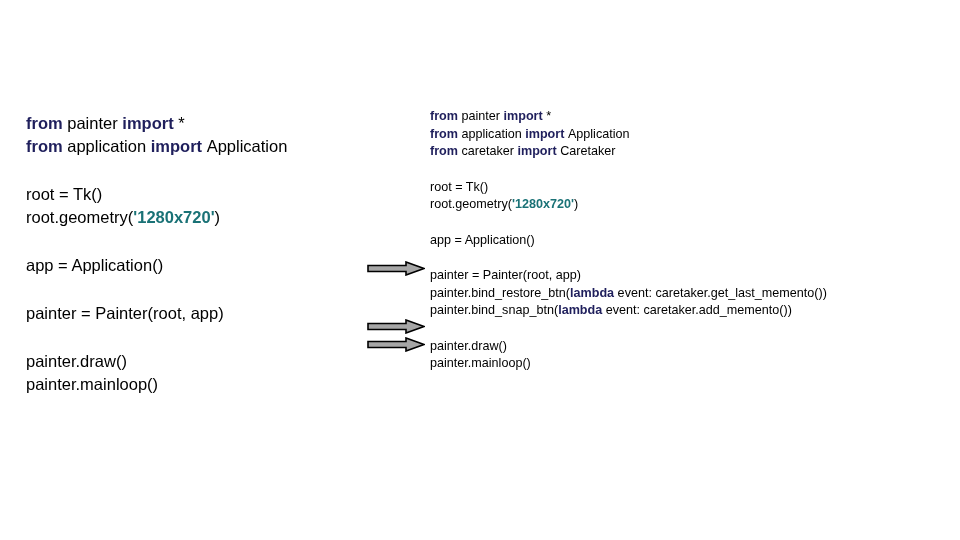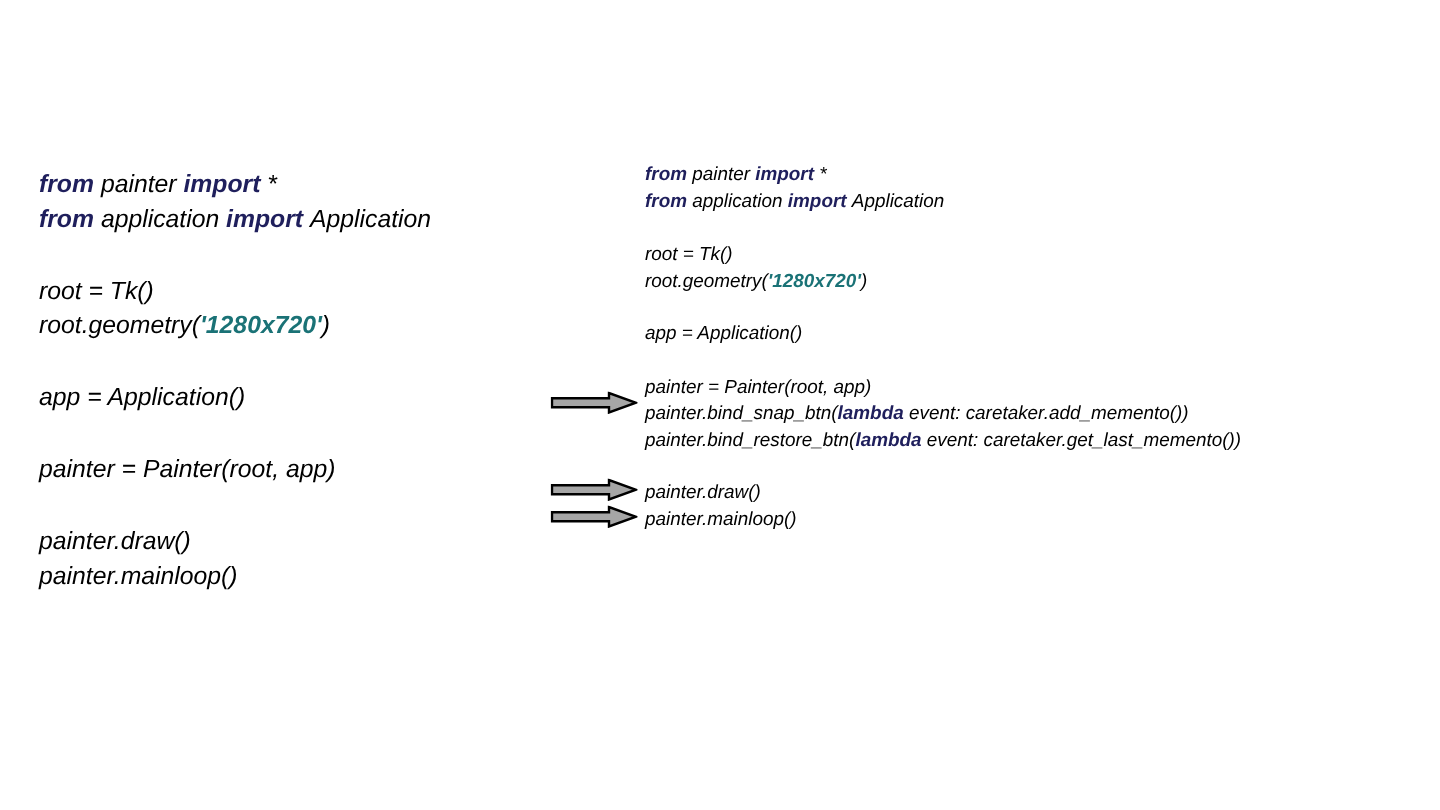--- a/index.html
+++ b/index.html
@@ -11,21 +11,20 @@
     height: 540px;
     background: #ffffff;
     font-family: "Liberation Sans", sans-serif;
     overflow: hidden;
     position: relative;
   }
   #slide {
     position: absolute;
     inset: 0;
     background: #ffffff;
-    font-style: italic;
   }
 
   
   .code-block {
     position: absolute;
     white-space: nowrap;
     color: #000000;
   }
   .code-line {
     white-space: pre;
@@ -92,32 +91,33 @@
       <div class="group">
         <div class="code-line"><span>painter.draw()</span></div>
         <div class="code-line"><span>painter.mainloop()</span></div>
       </div>
     </div>
 
   <div class="code-block" id="right-column">
       <div class="group">
         <div class="code-line"><span class="kw">from </span><span>painter </span><span class="kw">import </span><span>*</span></div>
         <div class="code-line"><span class="kw">from </span><span>application </span><span class="kw">import </span><span>Application</span></div>
+        <div class="code-line"><span class="kw">from </span><span>caretaker </span><span class="kw">import </span><span>Caretaker</span></div>
       </div>
       <div class="group">
         <div class="code-line"><span>root = Tk()</span></div>
         <div class="code-line"><span>root.geometry(</span><span class="str">'1280x720'</span><span>)</span></div>
       </div>
       <div class="group">
         <div class="code-line"><span>app = Application()</span></div>
       </div>
       <div class="group">
         <div class="code-line"><span>painter = Painter(root, app)</span></div>
+        <div class="code-line"><span>painter.bind_restore_btn(</span><span class="kw">lambda</span><span> event: caretaker.get_last_memento())</span></div>
         <div class="code-line"><span>painter.bind_snap_btn(</span><span class="kw">lambda</span><span> event: caretaker.add_memento())</span></div>
-        <div class="code-line"><span>painter.bind_restore_btn(</span><span class="kw">lambda</span><span> event: caretaker.get_last_memento())</span></div>
       </div>
       <div class="group">
         <div class="code-line"><span>painter.draw()</span></div>
         <div class="code-line"><span>painter.mainloop()</span></div>
       </div>
     </div>
 
   <svg class="arrow" id="arrow-caretaker" viewBox="0 0 58 15">
     <polygon points="1,4.5 39,4.5 39,1 57,7.5 39,14 39,10.5 1,10.5" fill="#a6a6a6" stroke="#000000" stroke-width="1.6" stroke-linejoin="miter"></polygon>
   </svg>

